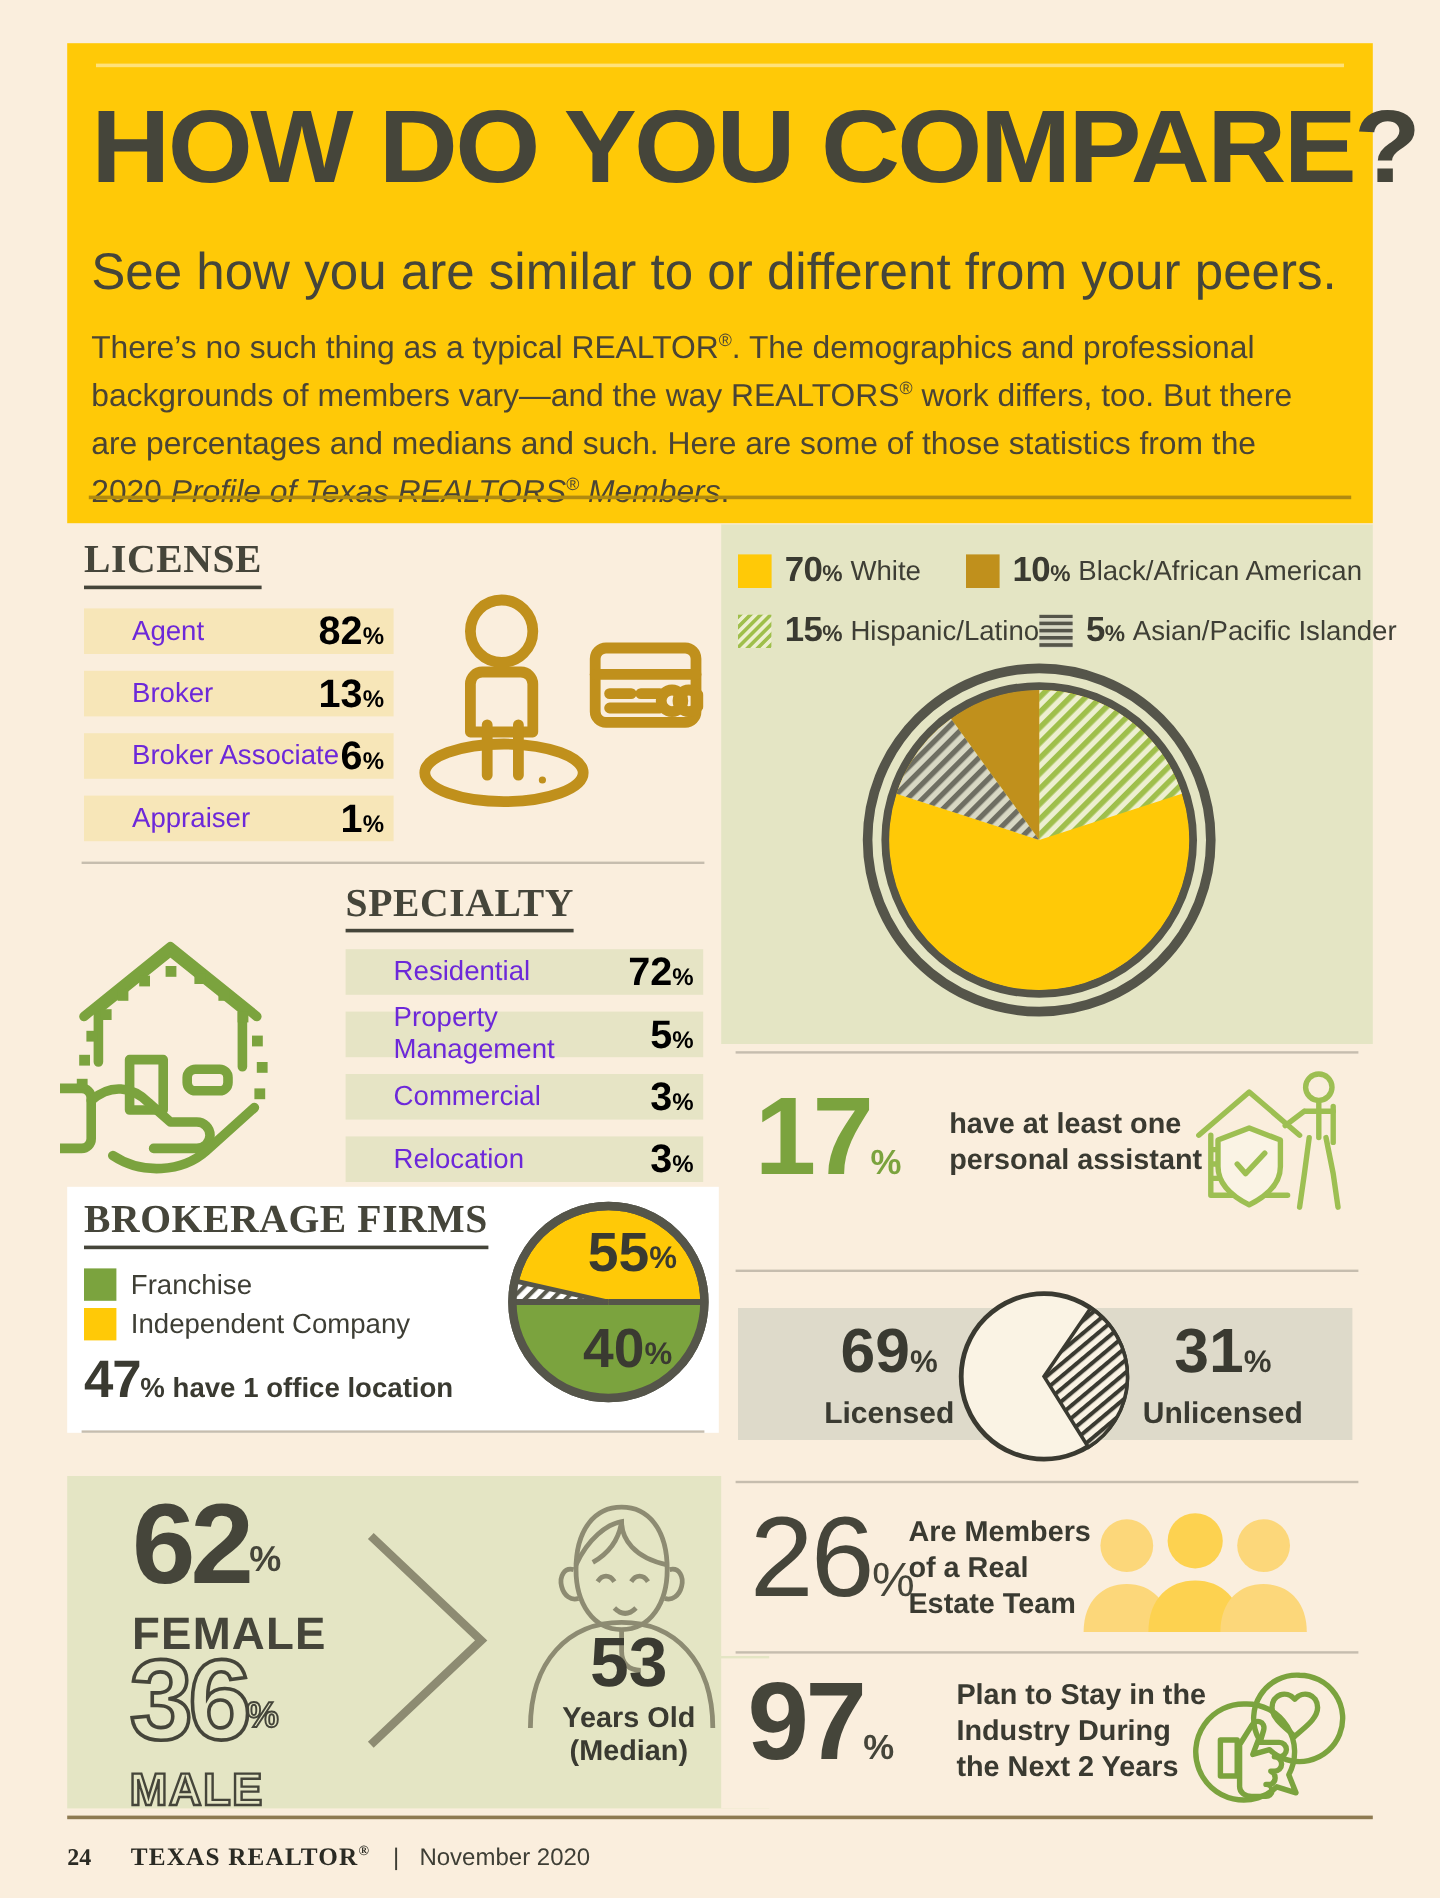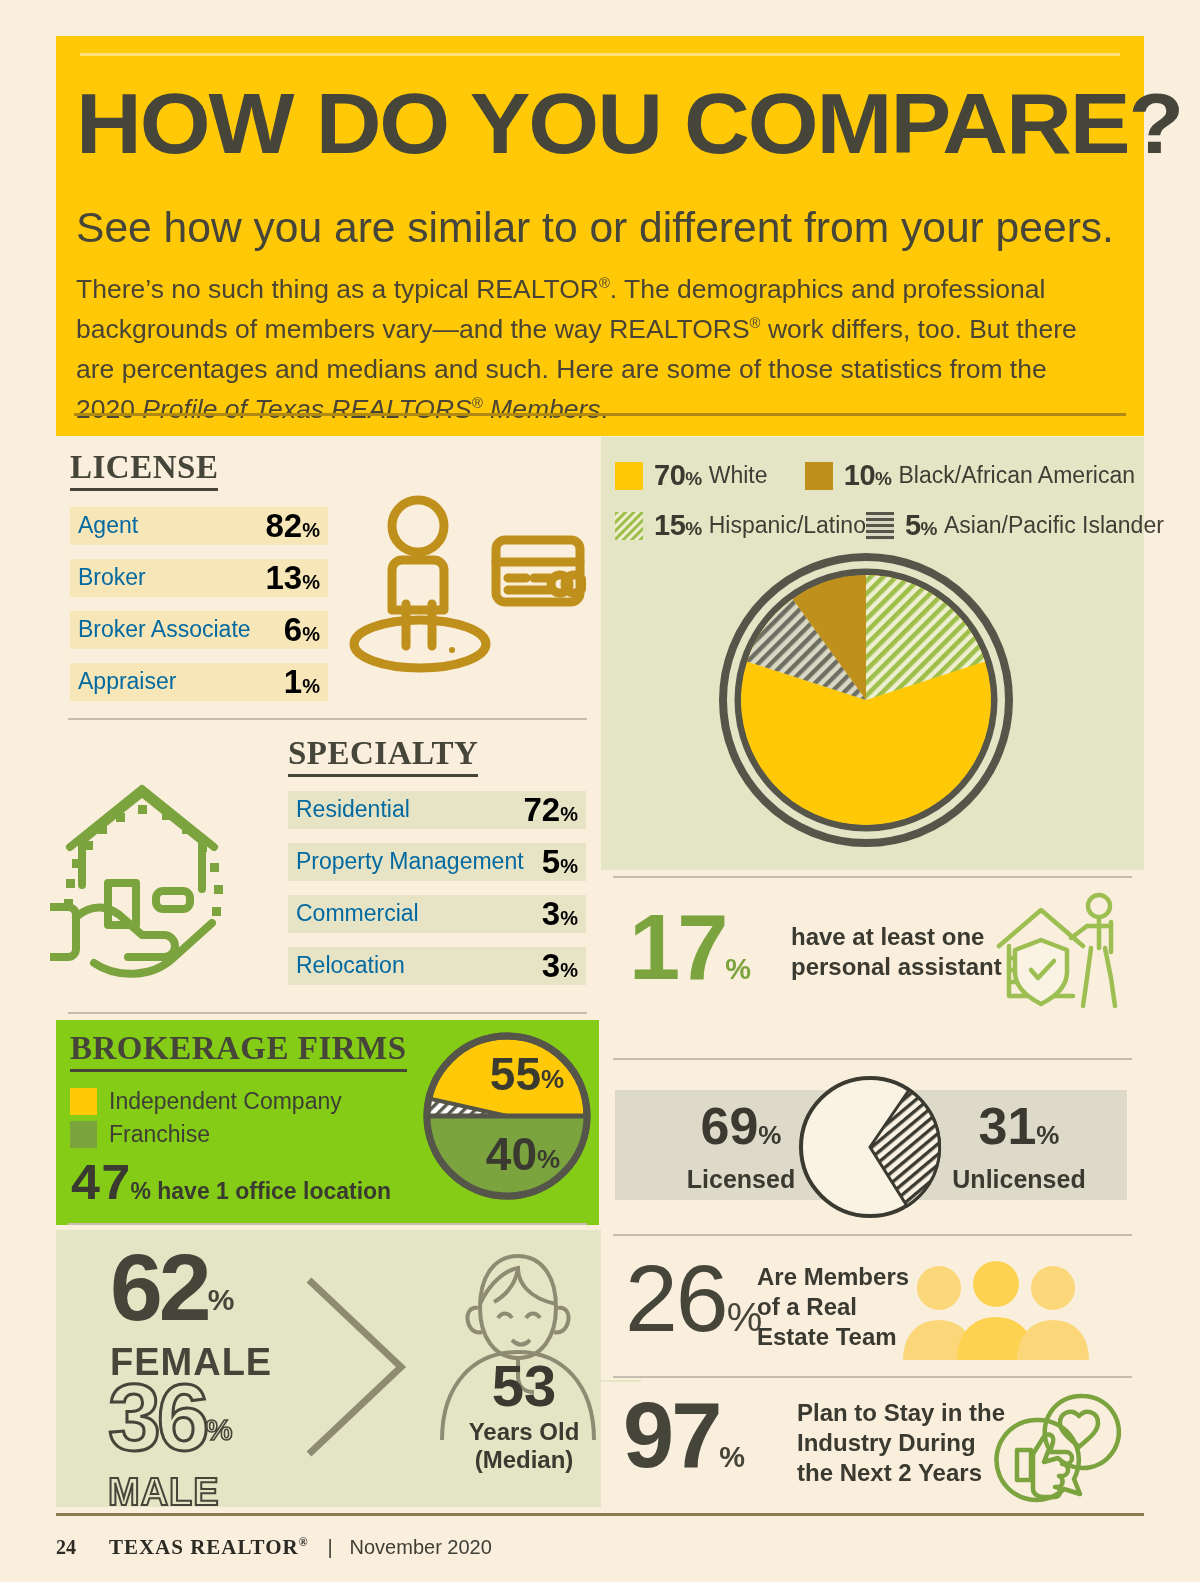--- a/index.html
+++ b/index.html
@@ -54,21 +54,21 @@
     color:#4A4435;
   }
   .hero p i{font-style:italic;}
   sup{font-size:0.56em;vertical-align:super;line-height:0;}
 
   
   .colL{position:absolute;left:56px;top:437px;width:543px;height:1070px;}
 
   .panel-license{position:absolute;left:0;top:0;width:543px;height:283px;background:#FAEEDD;}
   .panel-specialty{position:absolute;left:0;top:288px;width:543px;height:290px;background:#FAEEDD;}
-  .panel-broker{position:absolute;left:0;top:583px;width:543px;height:205px;background:#84cc16;}
+  .panel-broker{position:absolute;left:0;top:552px;width:543px;height:205px;background:#ffffff;}
   .panel-gender{position:absolute;left:0;top:793px;width:585px;height:277px;background:#E4E5C4;}
 
   .hrule{position:absolute;left:12px;right:12px;height:2px;background:#C6BDAE;}
 
   .sec-title{
     font-family:"Liberation Serif", serif;
     font-weight:bold;
     font-size:33px;
     letter-spacing:.5px;
     color:#45453A;
@@ -78,32 +78,32 @@
     white-space:nowrap;
   }
 
   .stat-row{
     position:relative;height:44px;margin-bottom:8px;
     display:flex;align-items:center;
   }
   .stat-row .barbg{position:absolute;left:0;top:4px;height:38px;right:0;}
   .lic .barbg{background:#F7E6B8;}
   .spe .barbg{background:#E6E4C5;}
-  .stat-row .lbl{position:relative;z-index:2;font-size:23px;padding-left:8px;color:#0369a1;}
+  .stat-row .lbl{position:relative;z-index:2;font-size:23px;padding-left:8px;color:#6d28d9;margin-left:32px;}
   .stat-row .val{
     position:relative;z-index:2;margin-left:auto;padding-right:8px;
     font-weight:bold;font-size:33px;color:#000000;line-height:1;
   }
   .stat-row .val .pct{font-size:20px;font-weight:bold;}
 
   
   .legend-sq{display:inline-block;width:27px;height:27px;vertical-align:-6px;margin-right:12px;}
   .bk-legend-row{font-size:23px;color:#3E3E35;margin-top:6px;}
   .bk-office{font-size:23px;font-weight:bold;color:#3A3A31;margin-top:8px;}
-  .bk-office .big{font-size:52px;font-weight:bold;letter-spacing:-1px;font-family:Liberation Mono, monospace;}
+  .bk-office .big{font-size:44px;font-weight:bold;letter-spacing:-1px;}
 
   
   .gnum{font-weight:bold;font-size:95px;line-height:78px;letter-spacing:-4px;color:#45453A;}
   .gnum .pc{font-size:30px;letter-spacing:0;vertical-align:10px;}
   .gnum.outline{color:transparent;-webkit-text-stroke:3px #45453A;}
   .gnum.outline .pc{-webkit-text-stroke:1.6px #45453A;}
   .glabel{font-weight:bold;font-size:38px;letter-spacing:1px;color:#45453A;line-height:34px;}
   .glabel.outline{color:transparent;-webkit-text-stroke:2px #45453A;}
 
   
@@ -249,24 +249,24 @@
       </svg>
       <div class="hrule" style="top:287px;"></div>
     </div>
 
     <div class="panel-broker">
       <div style="position:absolute;left:14px;top:10px;">
         <span class="sec-title">BROKERAGE FIRMS</span>
       </div>
       <div style="position:absolute;left:14px;top:62px;">
         <div class="bk-legend-row">
+          <span class="legend-sq" style="background:#7BA33E;"></span><span>Franchise</span>
+        </div>
+        <div class="bk-legend-row">
           <span class="legend-sq" style="background:#FFC907;"></span><span>Independent Company</span>
-        </div>
-        <div class="bk-legend-row">
-          <span class="legend-sq" style="background:#7BA33E;"></span><span>Franchise</span>
         </div>
         <div class="bk-office">
           <span class="big">47</span><span>%</span>&nbsp;<span>have 1 office location</span>
         </div>
       </div>
 
       <svg style="position:absolute;left:363px;top:8px;" width="176" height="176" viewBox="0 0 176 176">
         <defs>
           <pattern id="dstripe" patternUnits="userSpaceOnUse" width="8" height="8" patternTransform="rotate(45)">
             <rect width="8" height="8" fill="#FFFFFF"></rect>

